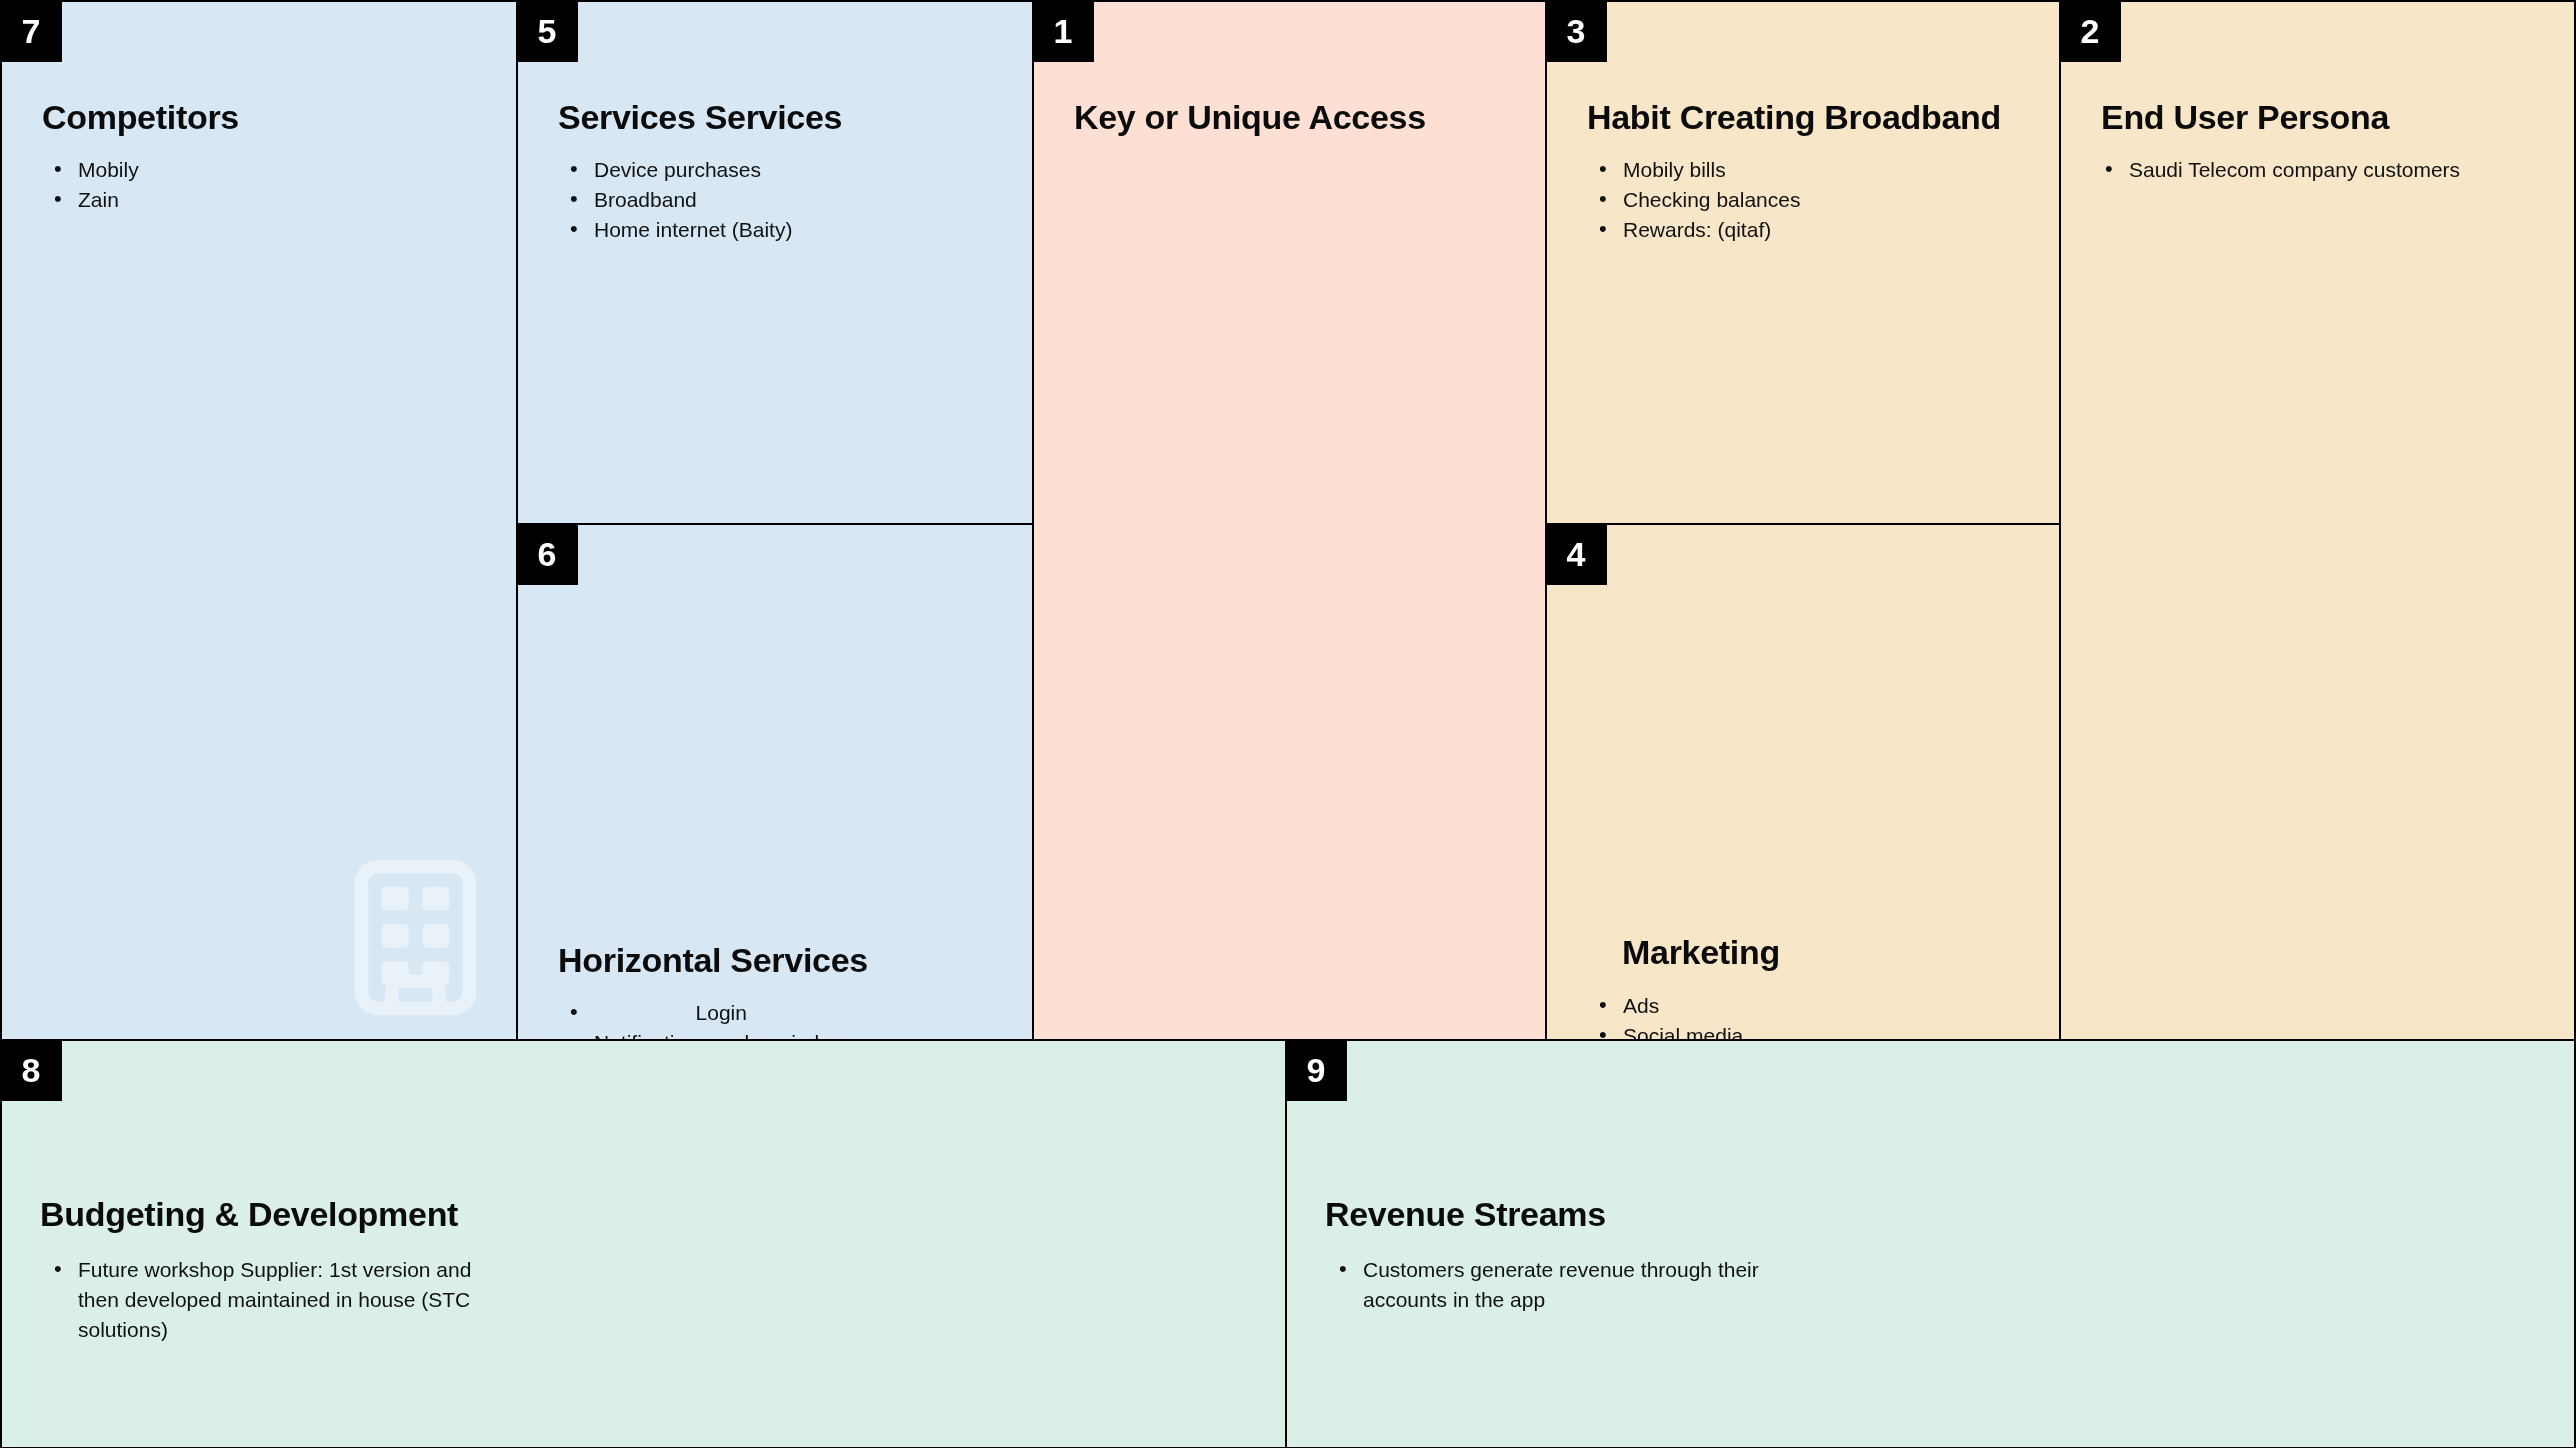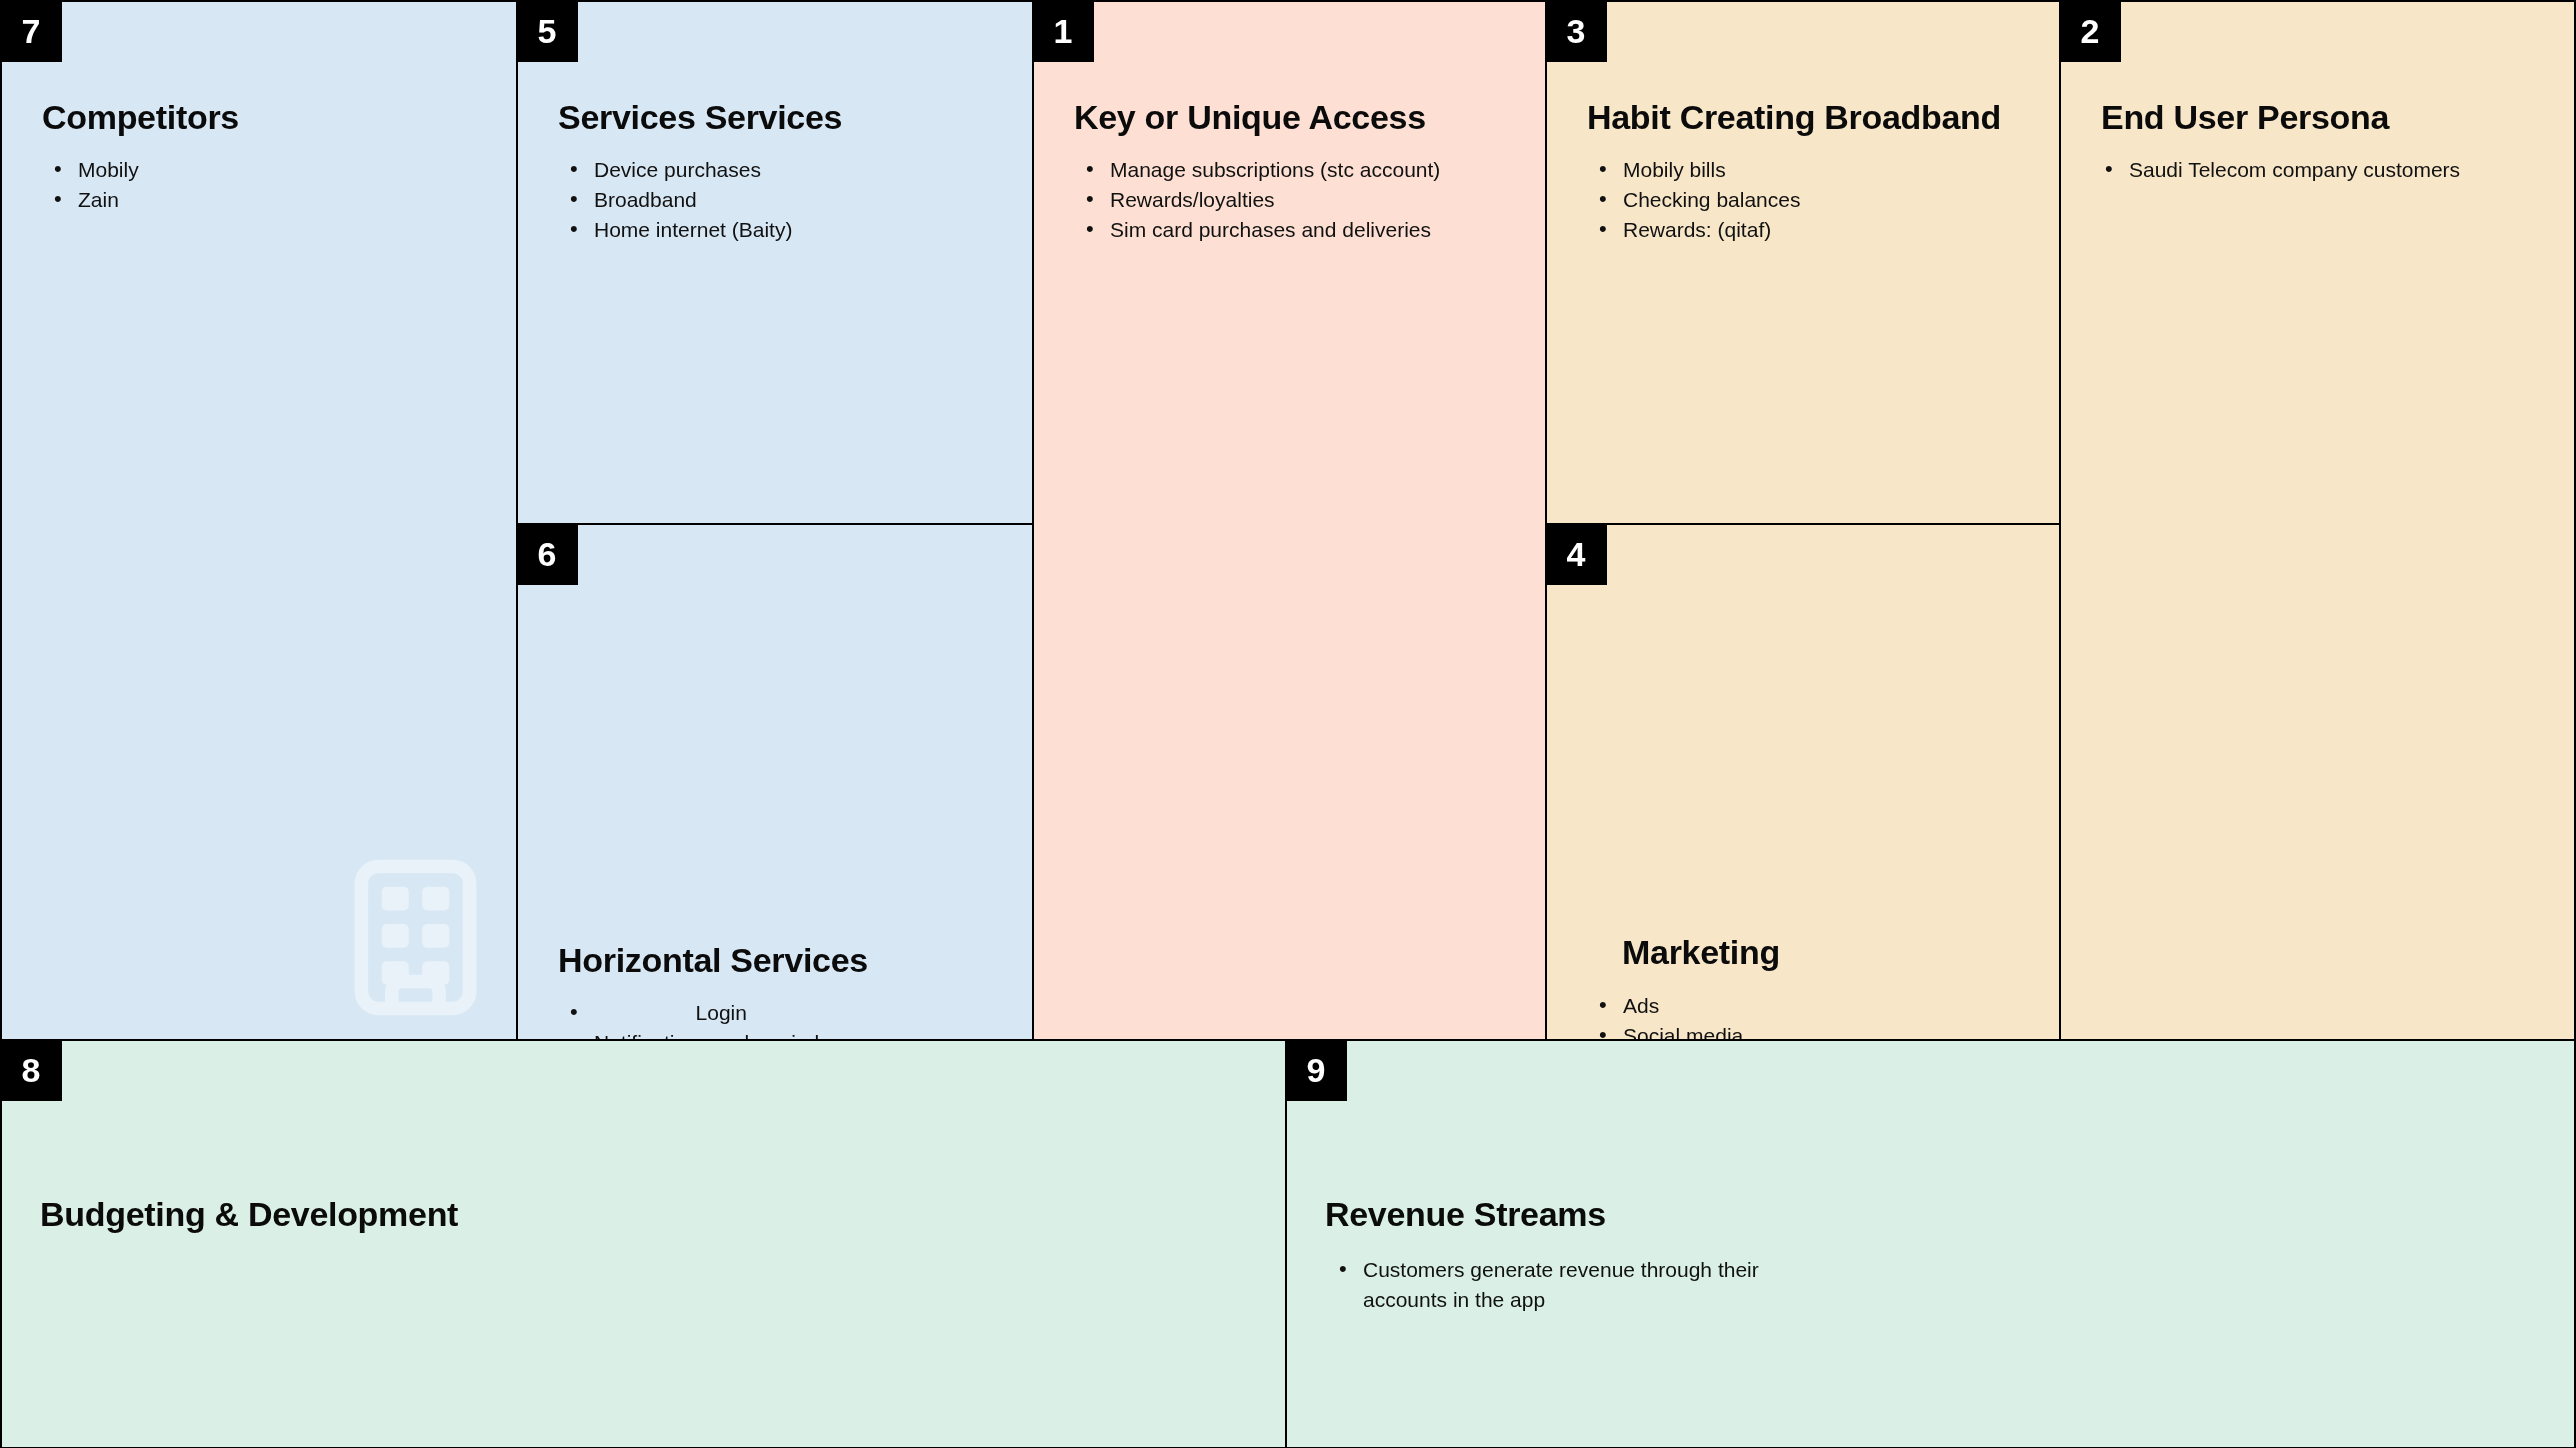--- a/index.html
+++ b/index.html
@@ -164,25 +164,20 @@
     <ul>
       <li>Login</li>
       <li>Notifications and reminders</li>
     </ul>
 
   </div>
 
   <div class="card peach" id="card1">
     <div class="badge">1</div>
     <div class="title">Key or Unique Access</div>
-    <ul>
-      <li>Manage subscriptions (stc account)</li>
-      <li>Rewards/loyalties</li>
-      <li>Sim card purchases and deliveries</li>
-    </ul>
 
   </div>
 
   <div class="card cream" id="card3">
     <div class="badge">3</div>
     <div class="title">Habit Creating Broadband</div>
     <ul>
       <li>Mobily bills</li>
       <li>Checking balances</li>
       <li>Rewards: (qitaf)</li>
@@ -206,20 +201,23 @@
     <div class="title">End User Persona</div>
     <ul>
       <li>Saudi Telecom company customers</li>
     </ul>
 
   </div>
 
   <div class="card mint" id="card8">
     <div class="badge">8</div>
     <div class="title">Budgeting &amp; Development</div>
+    <ul>
+      <li>Future workshop Supplier: 1st version and then developed maintained in house (STC solutions)</li>
+    </ul>
 
   </div>
 
   <div class="card mint" id="card9">
     <div class="badge">9</div>
     <div class="title">Revenue Streams</div>
     <ul>
       <li>Customers generate revenue through their accounts in the app</li>
     </ul>
 

